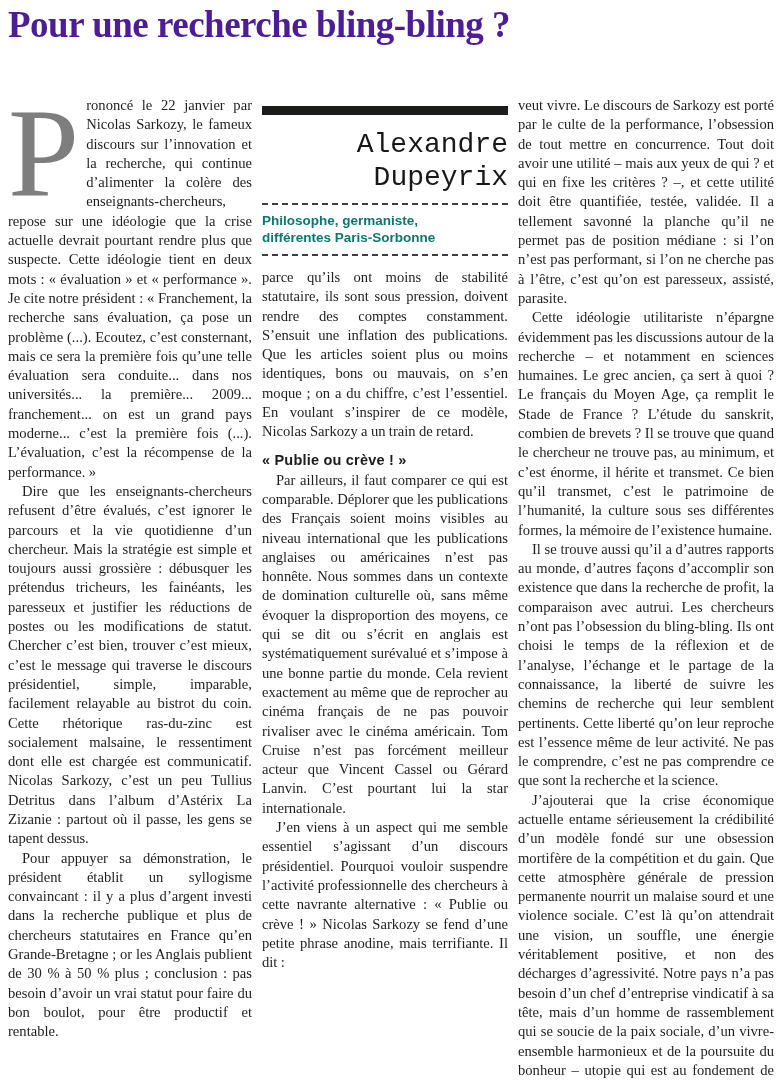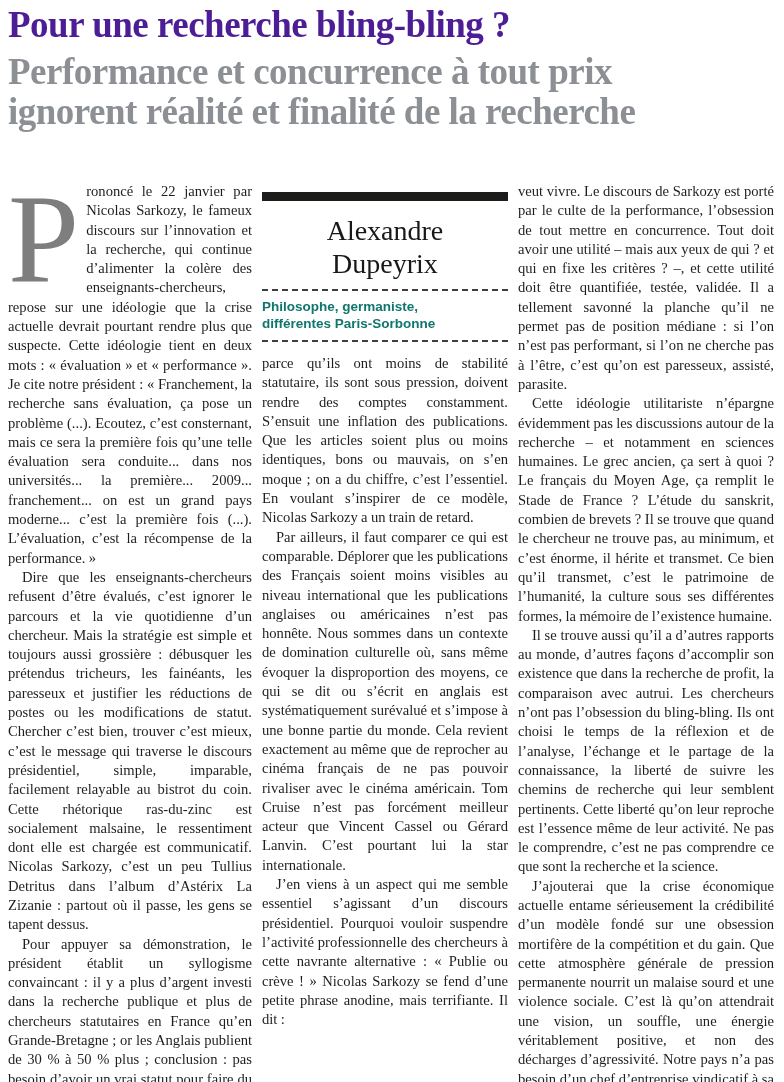--- a/index.html
+++ b/index.html
@@ -65,60 +65,61 @@
   
   .author-block { margin: 10px 0 12px 0; }
   .author-bar {
     height: 9px; background: #1c1c1a;
     margin-bottom: 13px;
   }
   .author-name {
     margin: 0; padding: 0 0 9px 0;
     font-size: 28px; line-height: 33px;
     font-weight: 500; color: #181818;
-    text-align: center;
+    text-align: right;
+    font-family: Liberation Mono, monospace;
   }
   .dashed-rule {
     border: 0; border-top: 2px dashed #3e3e3e;
     margin: 0; height: 0;
   }
   .author-role {
     margin: 0; padding: 7px 0 8px 0;
     font-family: "Liberation Sans", sans-serif;
     font-size: 13.5px; line-height: 17px;
     font-weight: bold; color: #0f766e;
     text-align: left;
   }
 </style>
 </head>
 <body>
 
 <div class="page">
 
   <h1 class="headline">Pour une recherche bling-bling ?</h1>
-  <h2 class="subhead-deck">Performance et concurrence à tout prix ignorent réalité et finalité de la recherche</h2>
 
   <div class="cols">
 
     <div class="col col-1">
         <p class="body-p"><span class="dropcap">P</span><span>rononcé le 22 janvier par Nicolas Sarkozy, le fameux discours sur l’innovation et la recherche, qui continue d’alimenter la colère des enseignants-chercheurs, repose sur une idéologie que la crise actuelle devrait pourtant rendre plus que suspecte. Cette idéologie tient en deux mots : </span><span class="it">« évaluation »</span><span> et </span><span class="it">« performance »</span><span>. Je cite notre président : </span><span class="it">« Franchement, la recherche sans évaluation, ça pose un problème (...). Ecoutez, c’est consternant, mais ce sera la première fois qu’une telle évaluation sera conduite... dans nos universités... la première... 2009... franchement... on est un grand pays moderne... c’est la première fois (...). L’évaluation, c’est la récompense de la performance. »</span></p>
         <p class="body-p indent"><span>Dire que les enseignants-chercheurs refusent d’être évalués, c’est ignorer le parcours et la vie quotidienne d’un chercheur. Mais la stratégie est simple et toujours aussi grossière : débusquer les prétendus tricheurs, les fainéants, les paresseux et justifier les réductions de postes ou les modifications de statut. Chercher c’est bien, trouver c’est mieux, c’est le message qui traverse le discours présidentiel, simple, imparable, facilement relayable au bistrot du coin. Cette rhétorique ras-du-zinc est socialement malsaine, le ressentiment dont elle est chargée est communicatif. Nicolas Sarkozy, c’est un peu Tullius Detritus dans l’album d’Astérix </span><span class="it">La Zizanie</span><span> : partout où il passe, les gens se tapent dessus.</span></p>
         <p class="body-p indent"><span>Pour appuyer sa démonstration, le président établit un syllogisme convaincant : il y a plus d’argent investi dans la recherche publique et plus de chercheurs statutaires en France qu’en Grande-Bretagne ; or les Anglais publient de 30 % à 50 % plus ; conclusion : pas besoin d’avoir un vrai statut pour faire du bon boulot, pour être productif et rentable.</span></p>
       </div>
 
     <div class="col col-2">
       <div class="author-block">
         <div class="author-bar"></div>
         <h3 class="author-name"><span>Alexandre</span><br><span>Dupeyrix</span></h3>
         <hr class="dashed-rule">
         <p class="author-role"><span>Philosophe, germaniste,</span><br><span>différentes Paris-Sorbonne</span></p>
         <hr class="dashed-rule">
       </div>
       <div>
           <p class="body-p"><span>parce qu’ils ont moins de stabilité statutaire, ils sont sous pression, doivent rendre des comptes constamment. S’ensuit une inflation des publications. Que les articles soient plus ou moins identiques, bons ou mauvais, on s’en moque ; on a du chiffre, c’est l’essentiel. En voulant s’inspirer de ce modèle, Nicolas Sarkozy a un train de retard.</span></p>
+          <h4 class="subhead">« Publie ou crève ! »</h4>
           <p class="body-p indent"><span>Par ailleurs, il faut comparer ce qui est comparable. Déplorer que les publications des Français soient moins visibles au niveau international que les publications anglaises ou américaines n’est pas honnête. Nous sommes dans un contexte de domination culturelle où, sans même évoquer la disproportion des moyens, ce qui se dit ou s’écrit en anglais est systématiquement surévalué et s’impose à une bonne partie du monde. Cela revient exactement au même que de reprocher au cinéma français de ne pas pouvoir rivaliser avec le cinéma américain. Tom Cruise n’est pas forcément meilleur acteur que Vincent Cassel ou Gérard Lanvin. C’est pourtant lui la star internationale.</span></p>
           <p class="body-p indent"><span>J’en viens à un aspect qui me semble essentiel s’agissant d’un discours présidentiel. Pourquoi vouloir suspendre l’activité professionnelle des chercheurs à cette navrante alternative : « Publie ou crève ! » Nicolas Sarkozy se fend d’une petite phrase anodine, mais terrifiante. Il dit : </span></p>
         </div>
     </div>
 
     <div class="col col-3">
         <p class="body-p"><span>veut vivre. Le discours de Sarkozy est porté par le culte de la performance, l’obsession de tout mettre en concurrence. Tout doit avoir une utilité – mais aux yeux de qui ? et qui en fixe les critères ? –, et cette utilité doit être quantifiée, testée, validée. Il a tellement savonné la planche qu’il ne permet pas de position médiane : si l’on n’est pas performant, si l’on ne cherche pas à l’être, c’est qu’on est paresseux, assisté, parasite.</span></p>
         <p class="body-p indent"><span>Cette idéologie utilitariste n’épargne évidemment pas les discussions autour de la recherche – et notamment en sciences humaines. Le grec ancien, ça sert à quoi ? Le français du Moyen Age, ça remplit le Stade de France ? L’étude du sanskrit, combien de brevets ? Il se trouve que quand le chercheur ne trouve pas, au minimum, et c’est énorme, il hérite et transmet. Ce bien qu’il transmet, c’est le patrimoine de l’humanité, la culture sous ses différentes formes, la mémoire de l’existence humaine.</span></p>
         <p class="body-p indent"><span>Il se trouve aussi qu’il a d’autres rapports au monde, d’autres façons d’accomplir son existence que dans la recherche de profit, la comparaison avec autrui. Les chercheurs n’ont pas l’obsession du bling-bling. Ils ont choisi le temps de la réflexion et de l’analyse, l’échange et le partage de la connaissance, la liberté de suivre les chemins de recherche qui leur semblent pertinents. Cette liberté qu’on leur reproche est l’essence même de leur activité. Ne pas le comprendre, c’est ne pas comprendre ce que sont la recherche et la science.</span></p>
         <p class="body-p indent"><span>J’ajouterai que la crise économique actuelle entame sérieusement la crédibilité d’un modèle fondé sur une obsession mortifère de la compétition et du gain. Que cette atmosphère générale de pression permanente nourrit un malaise sourd et une violence sociale. C’est là qu’on attendrait une vision, un souffle, une énergie véritablement positive, et non des décharges d’agressivité. Notre pays n’a pas besoin d’un chef d’entreprise vindicatif à sa tête, mais d’un homme de rassemblement qui se soucie de la paix sociale, d’un vivre-ensemble harmonieux et de la poursuite du bonheur – utopie qui est au fondement de notre modernité politique (cf. le préambule de la Déclaration de 1789).</span></p>

